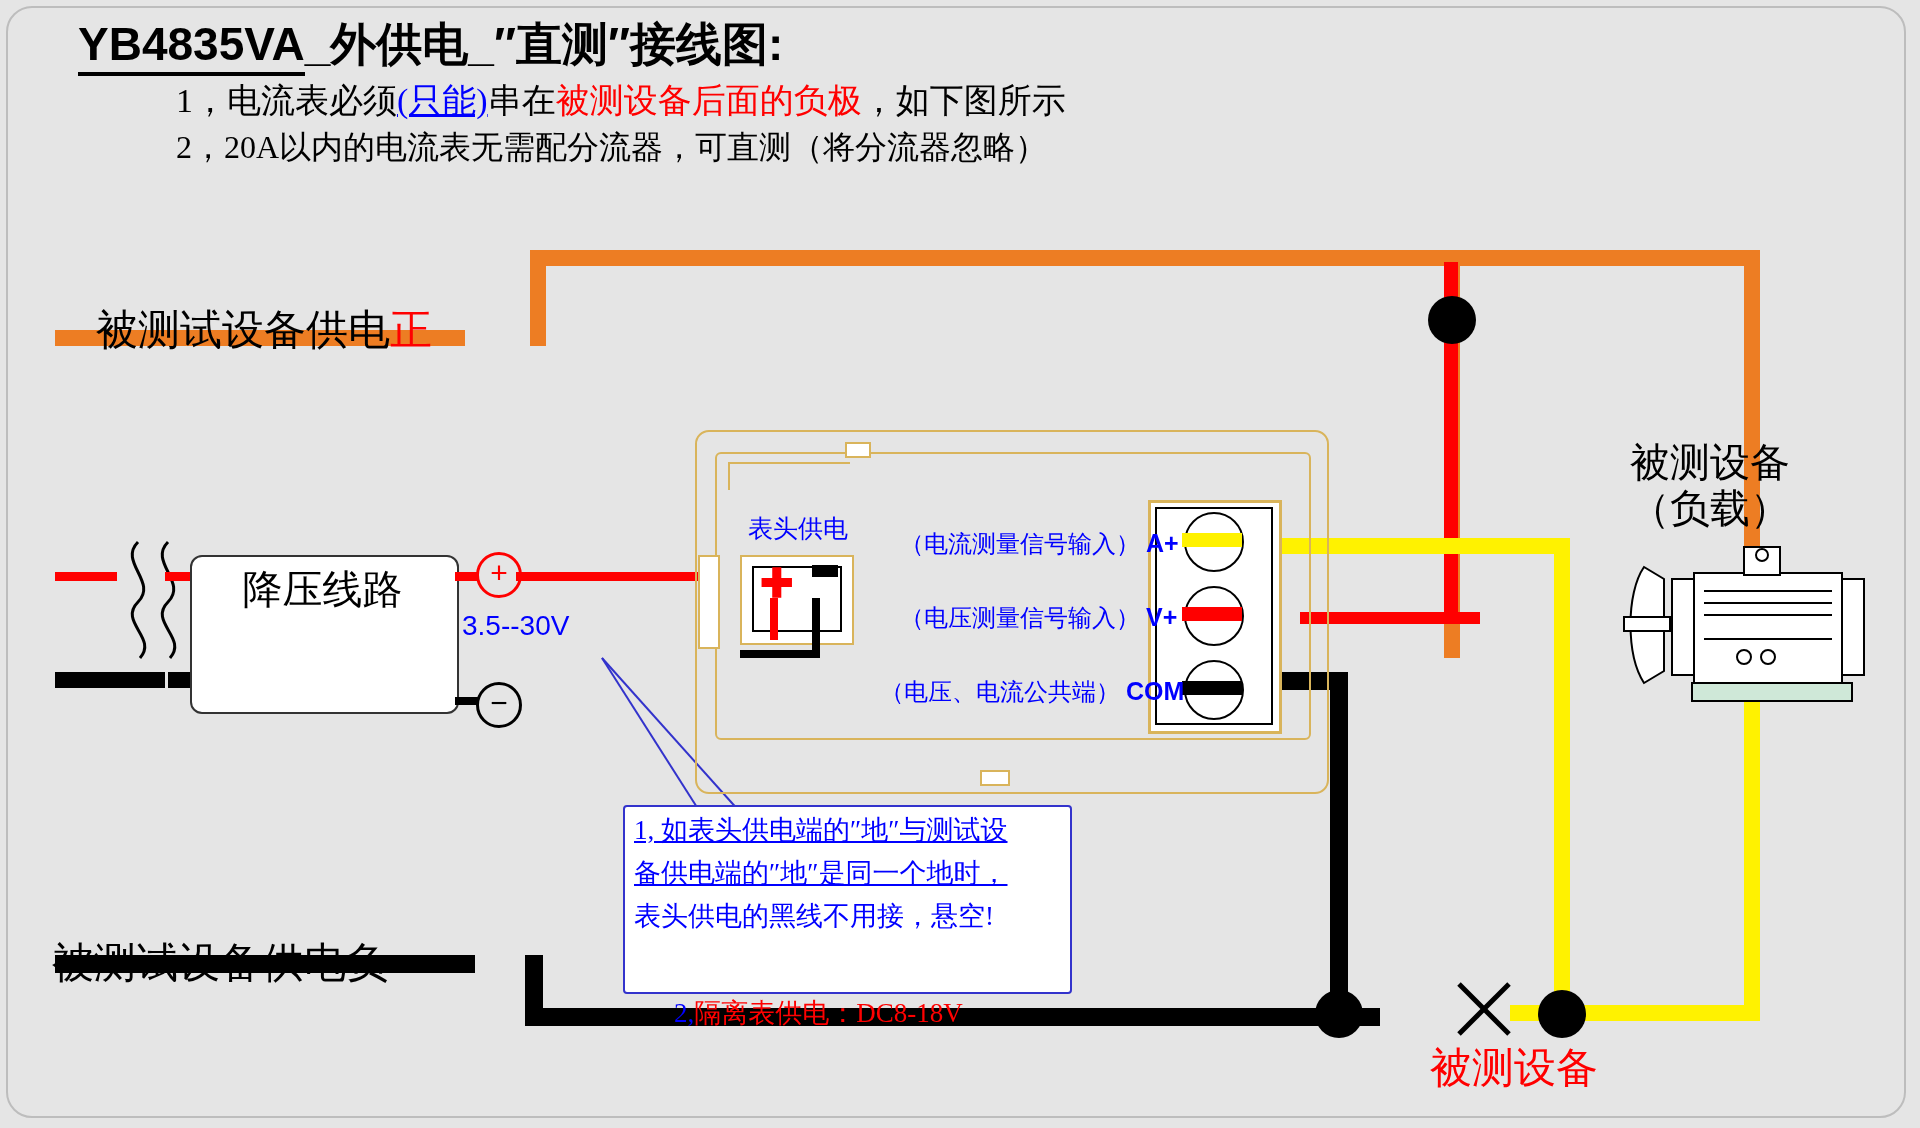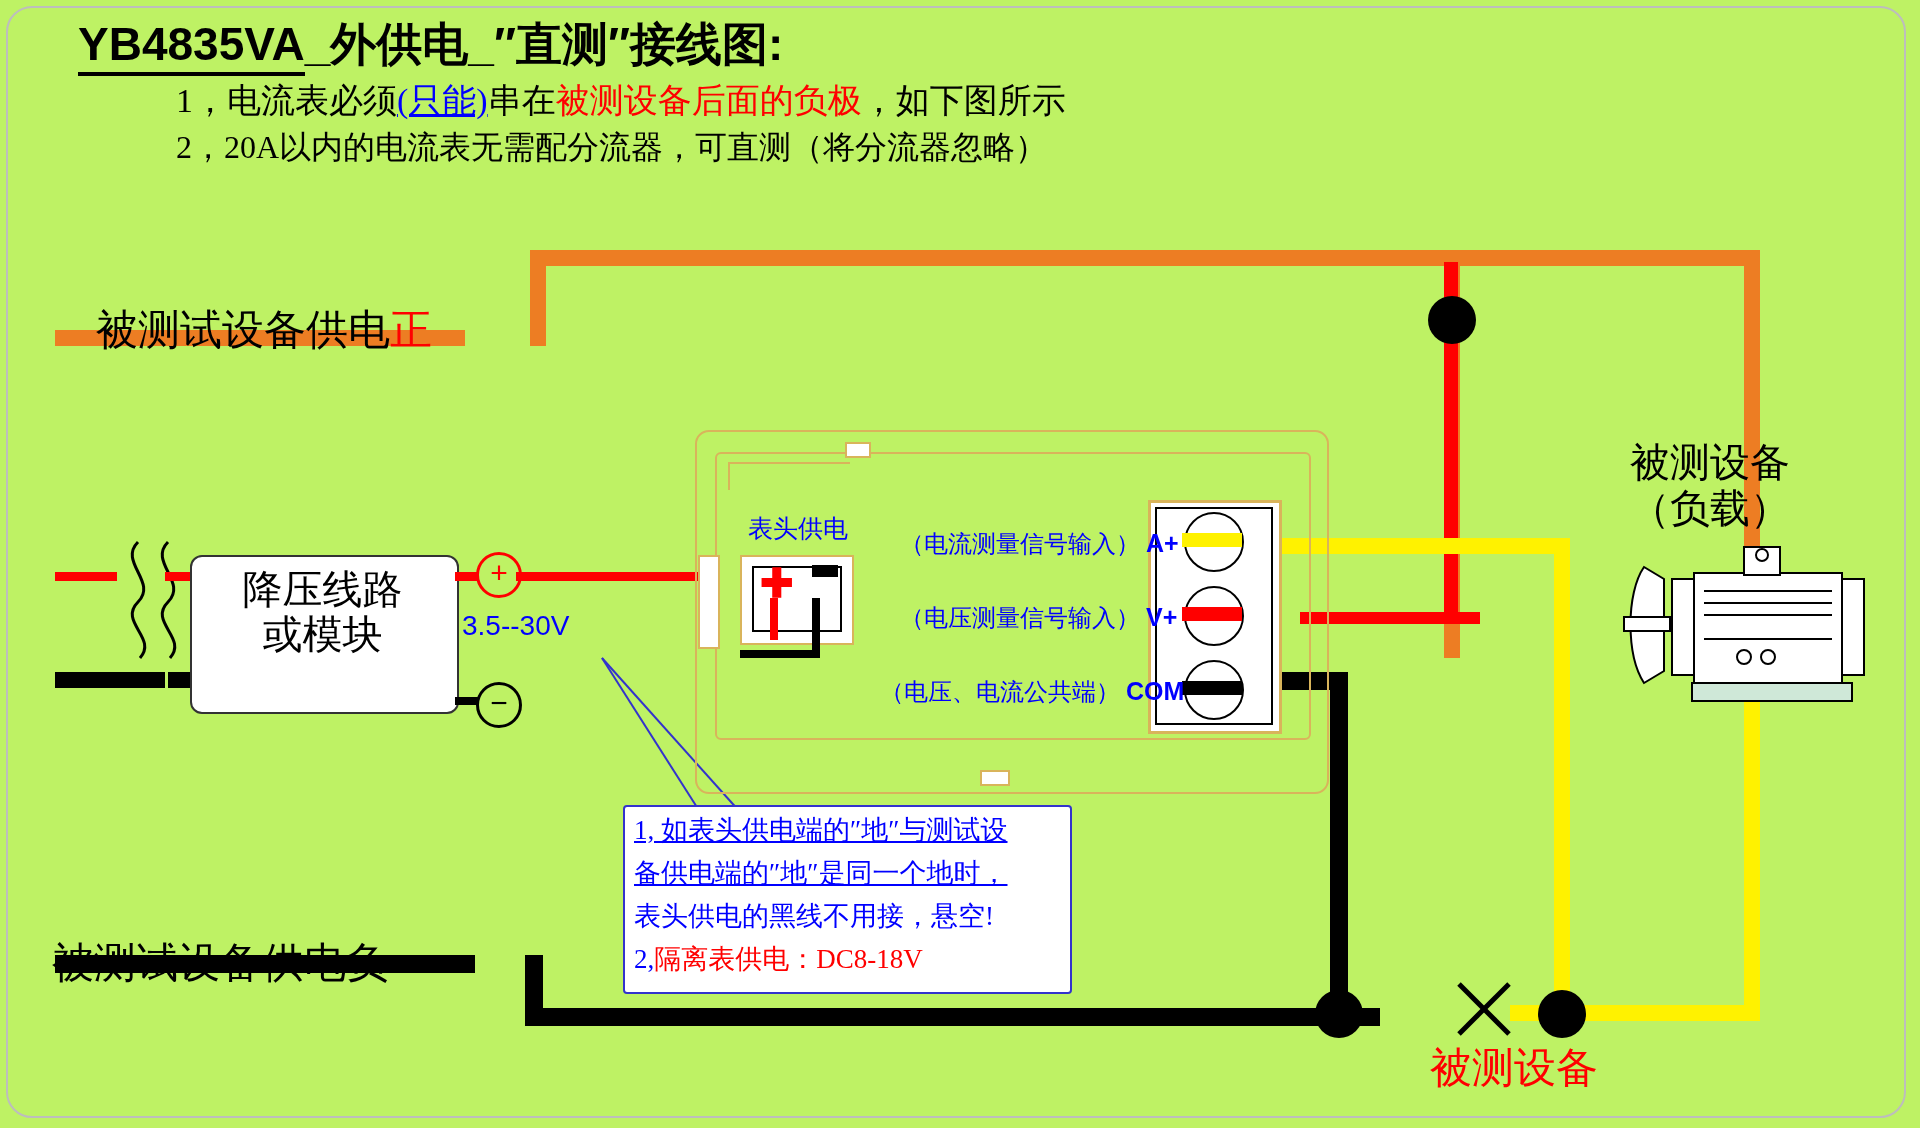--- a/index.html
+++ b/index.html
@@ -1,17 +1,17 @@
 <!DOCTYPE html>
 <html><head>
 <meta charset="utf-8">
 <style>
   html,body{margin:0;padding:0;background:#fff;}
   body{font-family:"Liberation Serif", serif;}
-  #stage{position:relative;width:1920px;height:1128px;background:#bef264;overflow:hidden;}
+  #stage{position:relative;width:1920px;height:1128px;background:#e5e5e5;overflow:hidden;}
 
   
   .outer-frame{position:absolute;left:6px;top:6px;width:1900px;height:1112px;
     border:2px solid #bdbdbd;border-radius:26px;box-sizing:border-box;}
 
   
   .title{position:absolute;left:78px;top:14px;font-family:"Liberation Sans",sans-serif;
     font-weight:bold;font-size:46px;color:#000;white-space:nowrap;letter-spacing:0px;}
   .title .u{border-bottom:4px solid #000;padding-bottom:2px;}
   .line1{position:absolute;left:176px;top:78px;font-size:34px;white-space:nowrap;color:#000;}
@@ -166,21 +166,20 @@
   </svg>
 
   <div class="wire" style="left:55px;top:572px;width:62px;height:9px;background:#FF0000;"></div>
   <div class="wire" style="left:55px;top:672px;width:110px;height:16px;background:#000;"></div>
   <div class="wire" style="left:165px;top:572px;width:40px;height:9px;background:#FF0000;"></div>
   <div class="wire" style="left:168px;top:672px;width:40px;height:16px;background:#000;"></div>
 
   <div class="module"></div>
   <div class="module-text">
     <div>降压线路</div>
-    <div>或模块</div>
   </div>
 
   <div class="pmcircle" style="left:476px;top:552px;border-color:#FF0000;color:#FF0000;">+</div>
   <div class="pmcircle" style="left:476px;top:682px;border-color:#000;color:#000;">−</div>
 
   <div class="volt-text">3.5--30V</div>
 
   <div class="wire" style="left:455px;top:572px;width:24px;height:9px;background:#FF0000;"></div>
   <div class="wire" style="left:516px;top:572px;width:200px;height:9px;background:#FF0000;"></div>
   <div class="wire" style="left:455px;top:697px;width:24px;height:8px;background:#000;"></div>
@@ -233,21 +232,21 @@
     <div class="tlabel" style="left:880px;top:676px;width:270px;">
       <span>（电压、电流公共端）</span>
       <b>COM</b>
     </div>
   </div>
 
   <div class="note"></div>
   <div class="note-line note-underline" style="top:812px;">1, 如表头供电端的″地″与测试设</div>
   <div class="note-line note-underline" style="top:855px;">备供电端的″地″是同一个地时，</div>
   <div class="note-line" style="top:898px;">表头供电的黑线不用接，悬空!</div>
-  <div class="note-line" style="top:941px;">
+  <div class="note-line" style="top:995px;margin-left:40px;">
     <span>2,</span><span class="red">隔离表供电：DC8-18V</span>
   </div>
 
   <div class="motor-label">
     <div>被测设备</div>
     <div>（负载）</div>
   </div>
 
   <svg style="position:absolute;left:1620px;top:545px;" width="270" height="190">
 

